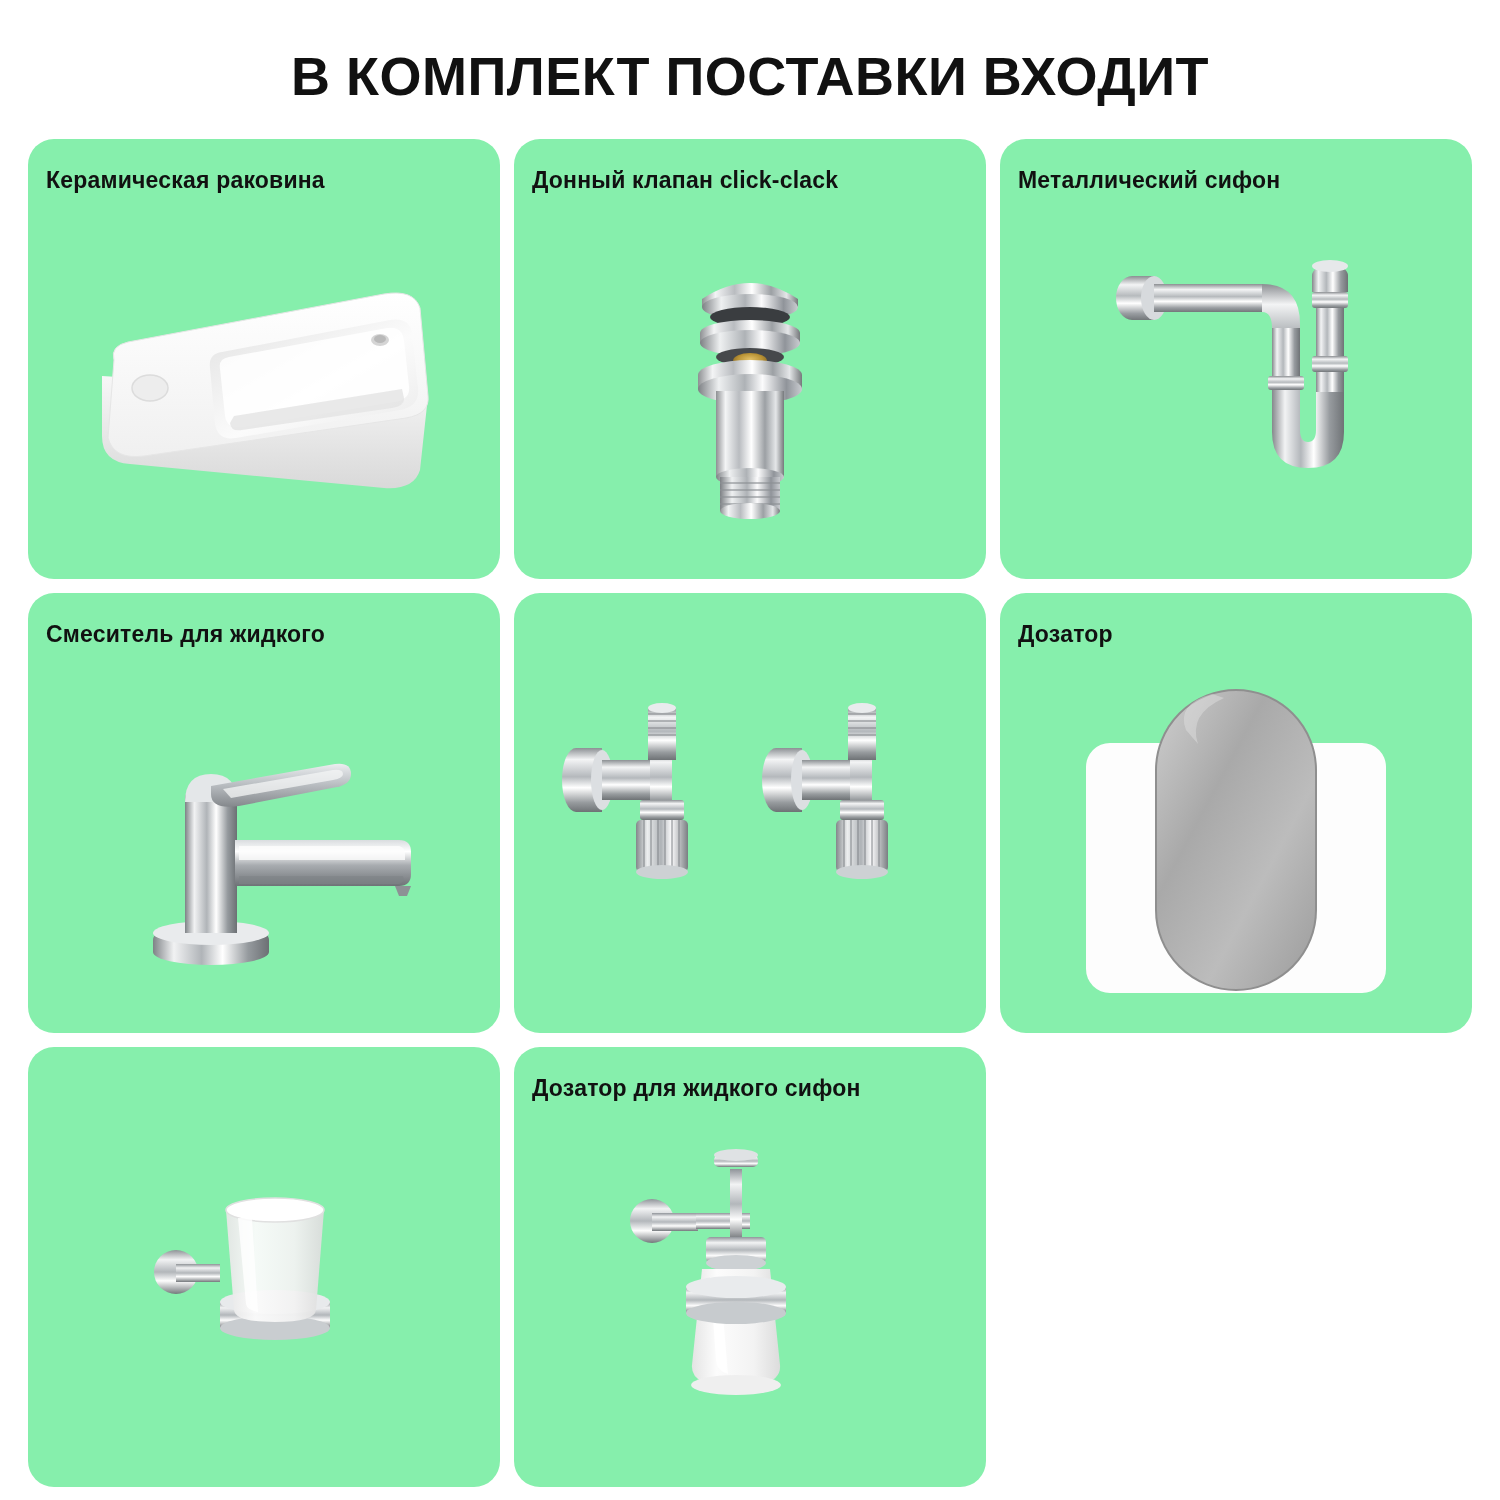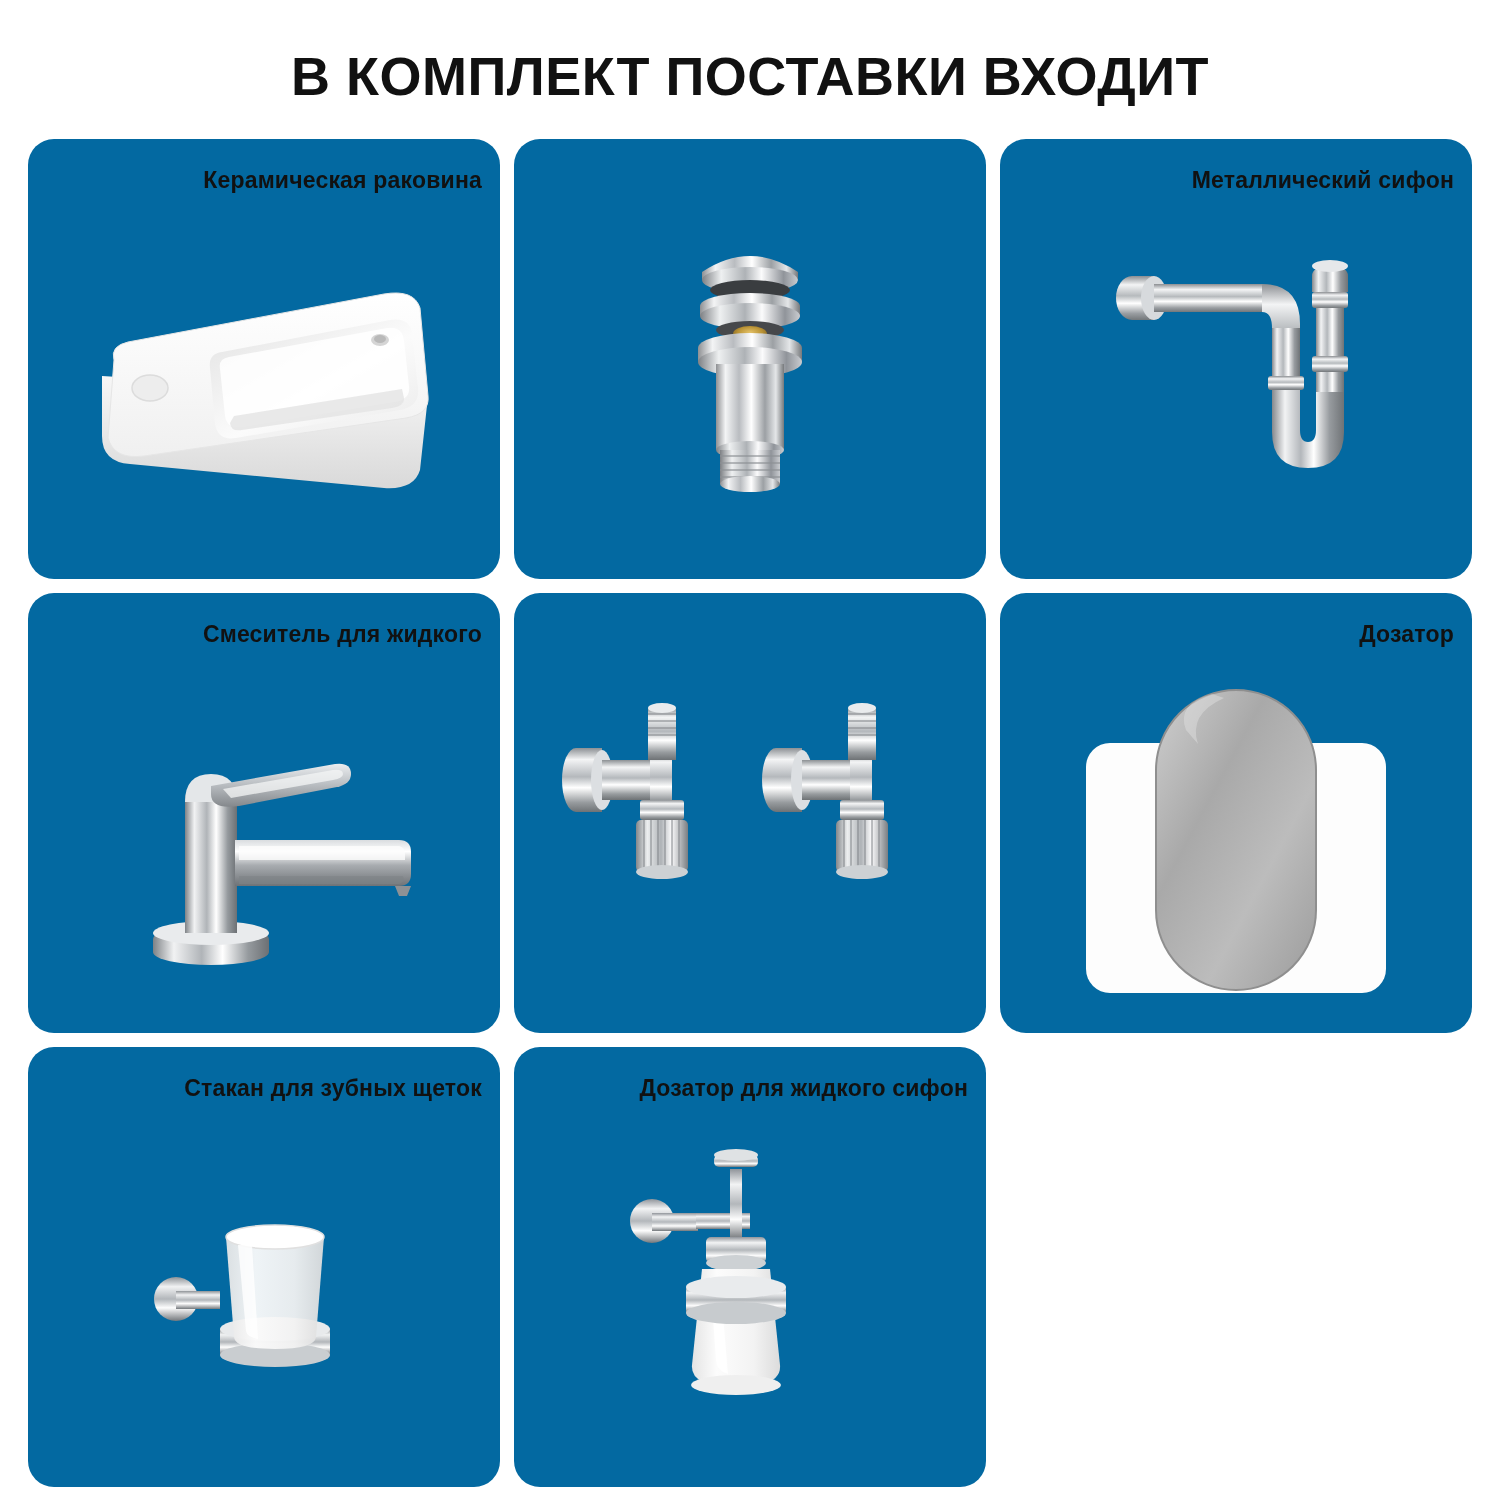--- a/index.html
+++ b/index.html
@@ -33,26 +33,26 @@
     color: #111111;
   }
   .grid {
     flex: 1;
     display: grid;
     grid-template-columns: repeat(3, 1fr);
     grid-auto-rows: 440px;
     gap: 14px;
   }
   .card {
-    background: #0369a1;
+    background: #86efac;
     border-radius: 26px;
     position: relative;
     display: flex;
     flex-direction: column;
-    align-items: flex-end;
+    align-items: flex-start;
     overflow: hidden;
   }
   .card-title {
     margin-top: 28px;
     font-size: 23px;
     font-weight: 700;
     color: #111111;
     text-align: center;
     padding: 0 18px;
     letter-spacing: 0.2px;
@@ -119,20 +119,21 @@
 
           <ellipse cx="296" cy="84" rx="9" ry="6" fill="#d5d5d5"></ellipse>
           <ellipse cx="296" cy="83" rx="6" ry="4" fill="#b9b9b9"></ellipse>
 
           <ellipse cx="66" cy="132" rx="18" ry="13" fill="#ededed" stroke="#dcdcdc" stroke-width="1.5"></ellipse>
         </svg>
       </div>
     </div>
 
     <div class="card">
+      <div class="card-title">Донный клапан click-clack</div>
       <div class="card-figure">
         <svg width="220" height="290" viewBox="0 0 220 290">
           <defs>
             <linearGradient id="chromeH" x1="0" y1="0" x2="1" y2="0">
               <stop offset="0%" stop-color="#8e9093"></stop>
               <stop offset="14%" stop-color="#f3f4f5"></stop>
               <stop offset="34%" stop-color="#b9bcc0"></stop>
               <stop offset="52%" stop-color="#ffffff"></stop>
               <stop offset="72%" stop-color="#9ca0a4"></stop>
               <stop offset="88%" stop-color="#e4e6e8"></stop>
@@ -372,21 +373,20 @@
               <stop offset="100%" stop-color="#9b9b9b"></stop>
             </linearGradient>
           </defs>
           <rect x="40" y="20" width="160" height="300" rx="80" fill="url(#mirrorGlass)" stroke="#8f8f8f" stroke-width="2"></rect>
           <path d="M70 60 Q60 34 96 24 L108 28 Q72 44 82 74 Z" fill="#e2e2e2" opacity="0.45"></path>
         </svg>
       </div>
     </div>
 
     <div class="card">
-      <div class="card-title">Стакан для зубных щеток</div>
       <div class="card-figure">
         <svg width="260" height="230" viewBox="0 0 260 230">
           <defs>
             <linearGradient id="cupGlass" x1="0" y1="0" x2="1" y2="0">
               <stop offset="0%" stop-color="#e6e6e6"></stop>
               <stop offset="30%" stop-color="#fbfbfb"></stop>
               <stop offset="70%" stop-color="#f2f2f2"></stop>
               <stop offset="100%" stop-color="#dcdcdc"></stop>
             </linearGradient>
             <linearGradient id="holderChrome" x1="0" y1="0" x2="0" y2="1">

